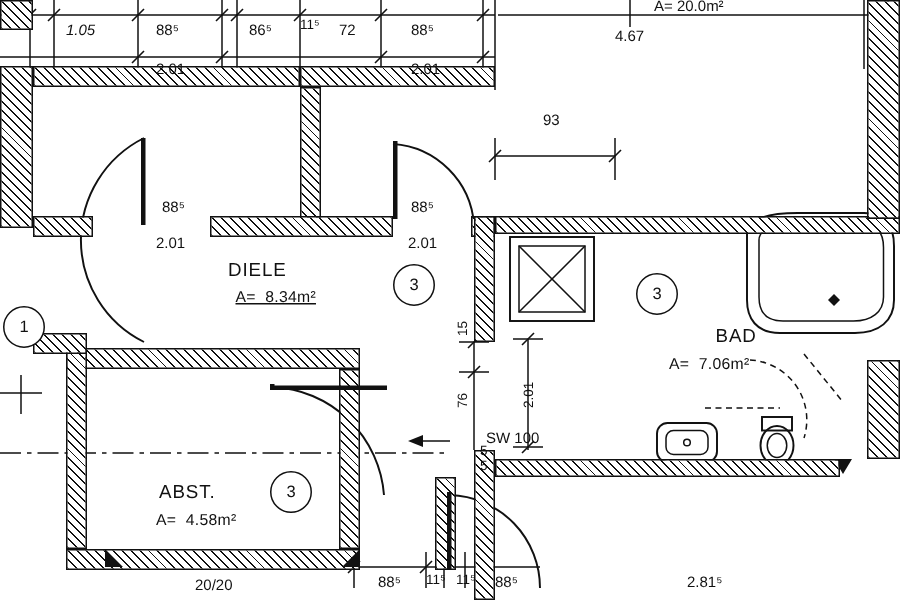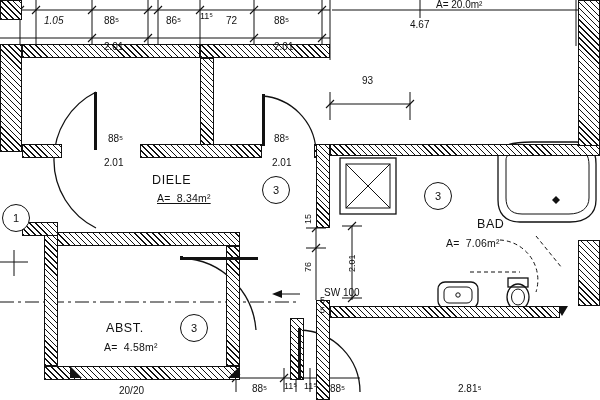--- a/index.html
+++ b/index.html
@@ -266,20 +266,20 @@
   <div class="txt dim" style="left:272px;top:158px;">2.01</div>
 
   <div class="txt dim-sm" style="left:304px;top:224px;transform:rotate(-90deg);transform-origin:left top;">15</div>
   <div class="txt dim-sm" style="left:348px;top:272px;transform:rotate(-90deg);transform-origin:left top;">2.01</div>
   <div class="txt dim-sm" style="left:304px;top:272px;transform:rotate(-90deg);transform-origin:left top;">76</div>
 
   <div class="txt dim" style="left:284px;top:288px;margin-left:40px;">SW 100</div>
   <div class="txt dim-sm" style="left:320px;top:296px;">5</div>
   <div class="txt dim-sm" style="left:320px;top:306px;">5</div>
 
-  <div class="txt dim" style="left:119px;top:386px;">20/20</div>
+  <div class="txt dim" style="left:130px;top:386px;">20/20</div>
   <div class="txt dim" style="left:252px;top:384px;">88⁵</div>
   <div class="txt dim-sm" style="left:284px;top:382px;">11⁵</div>
   <div class="txt dim-sm" style="left:304px;top:382px;">11⁵</div>
   <div class="txt dim" style="left:330px;top:384px;">88⁵</div>
   <div class="txt dim" style="left:458px;top:384px;text-align:center;">2.81⁵</div>
 
 </div>
 
 </body></html>

